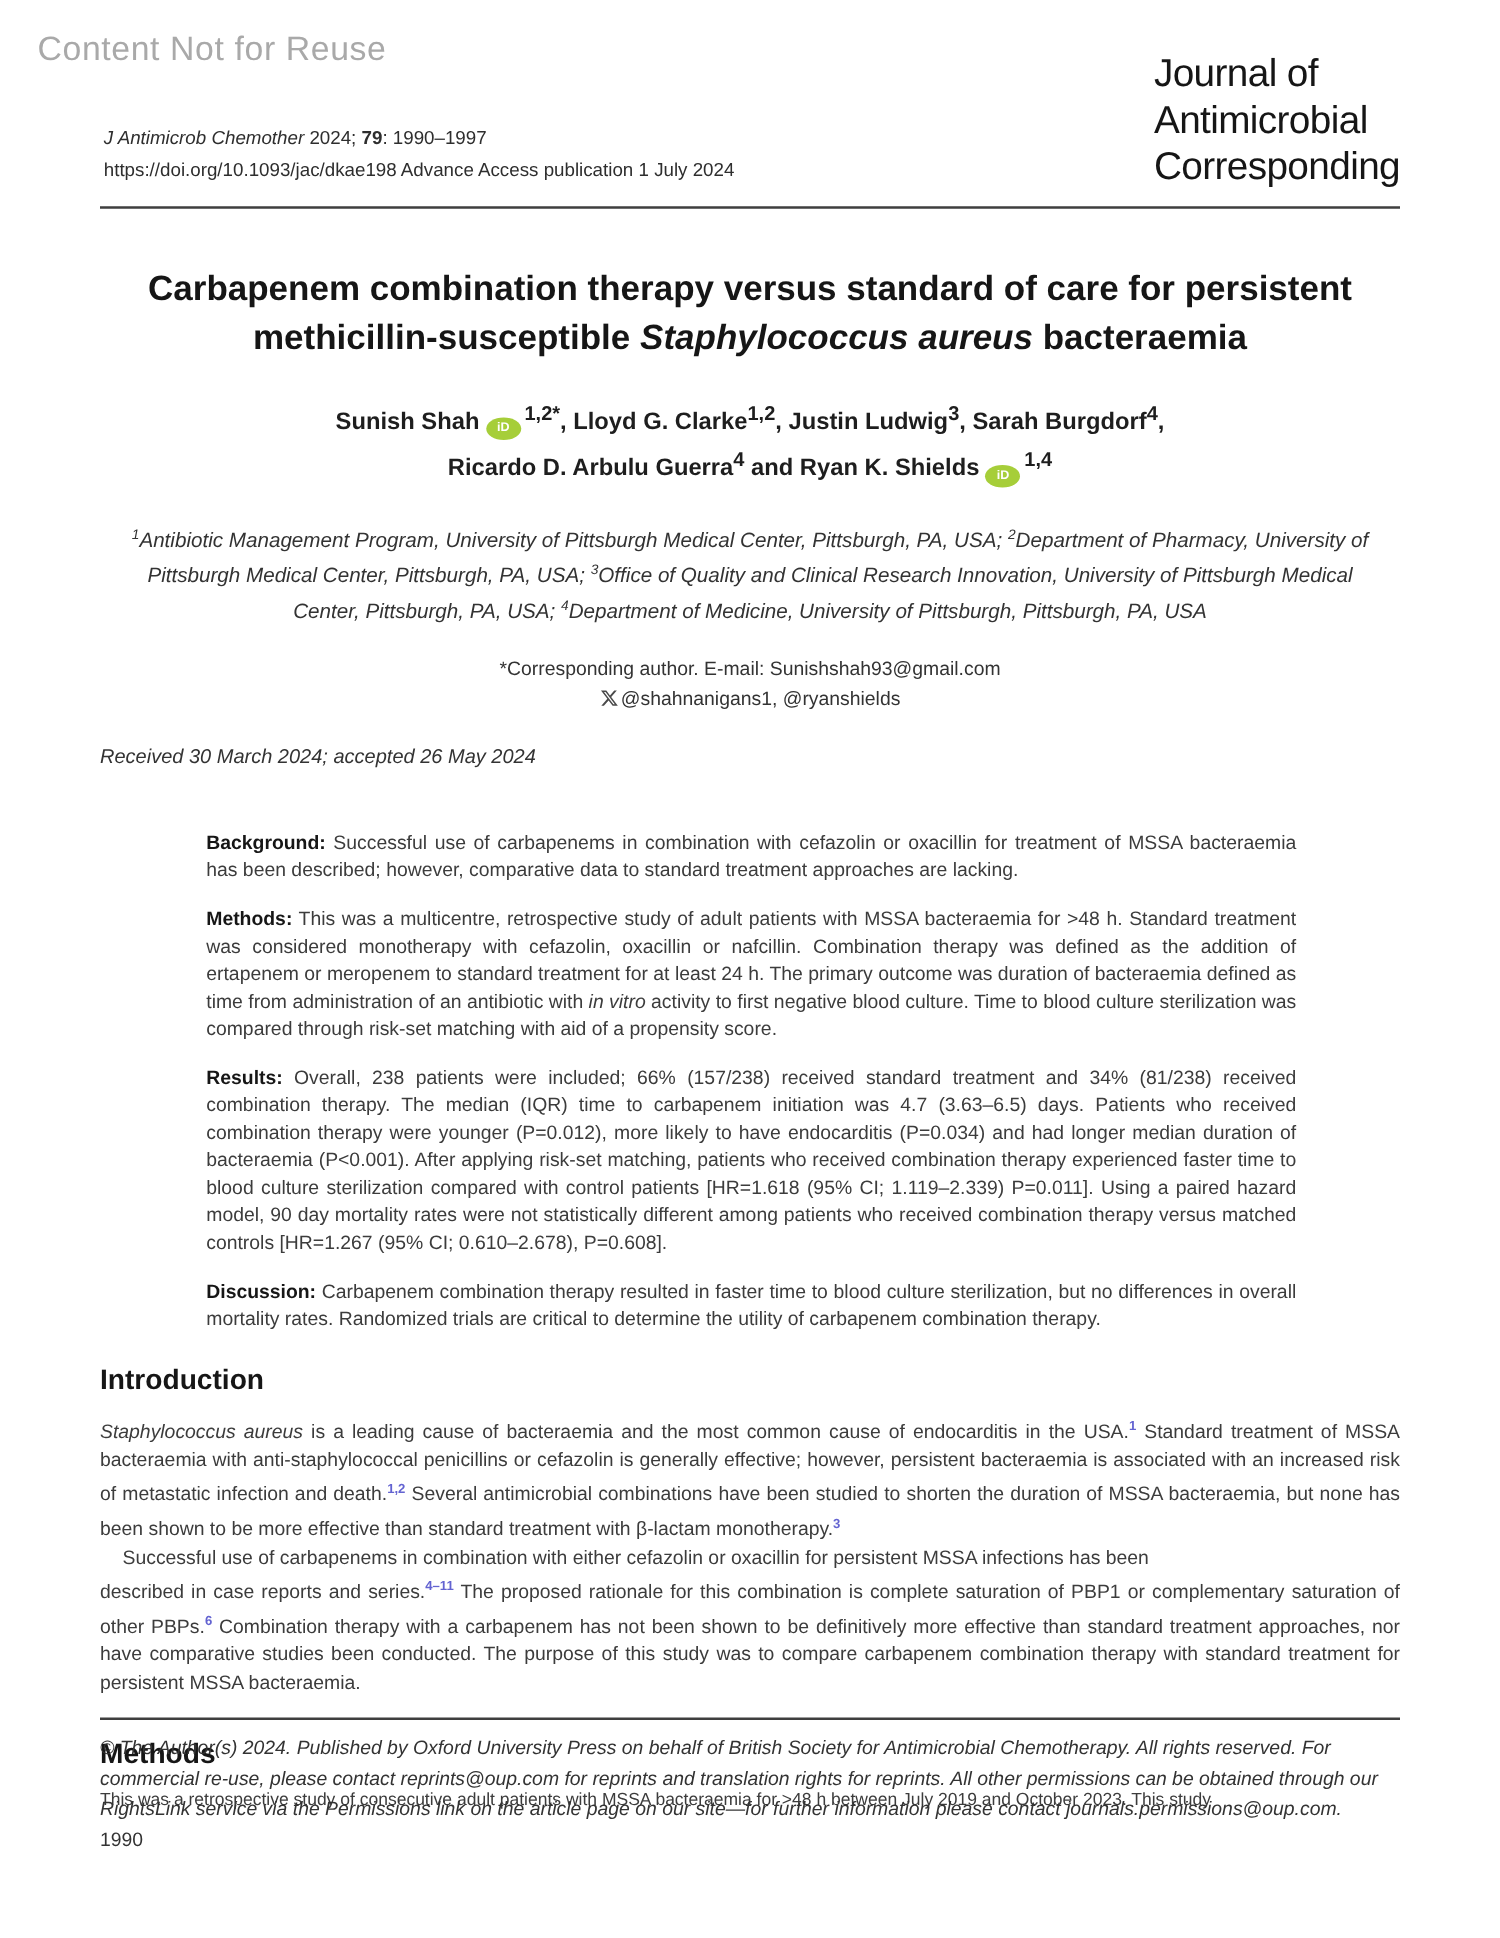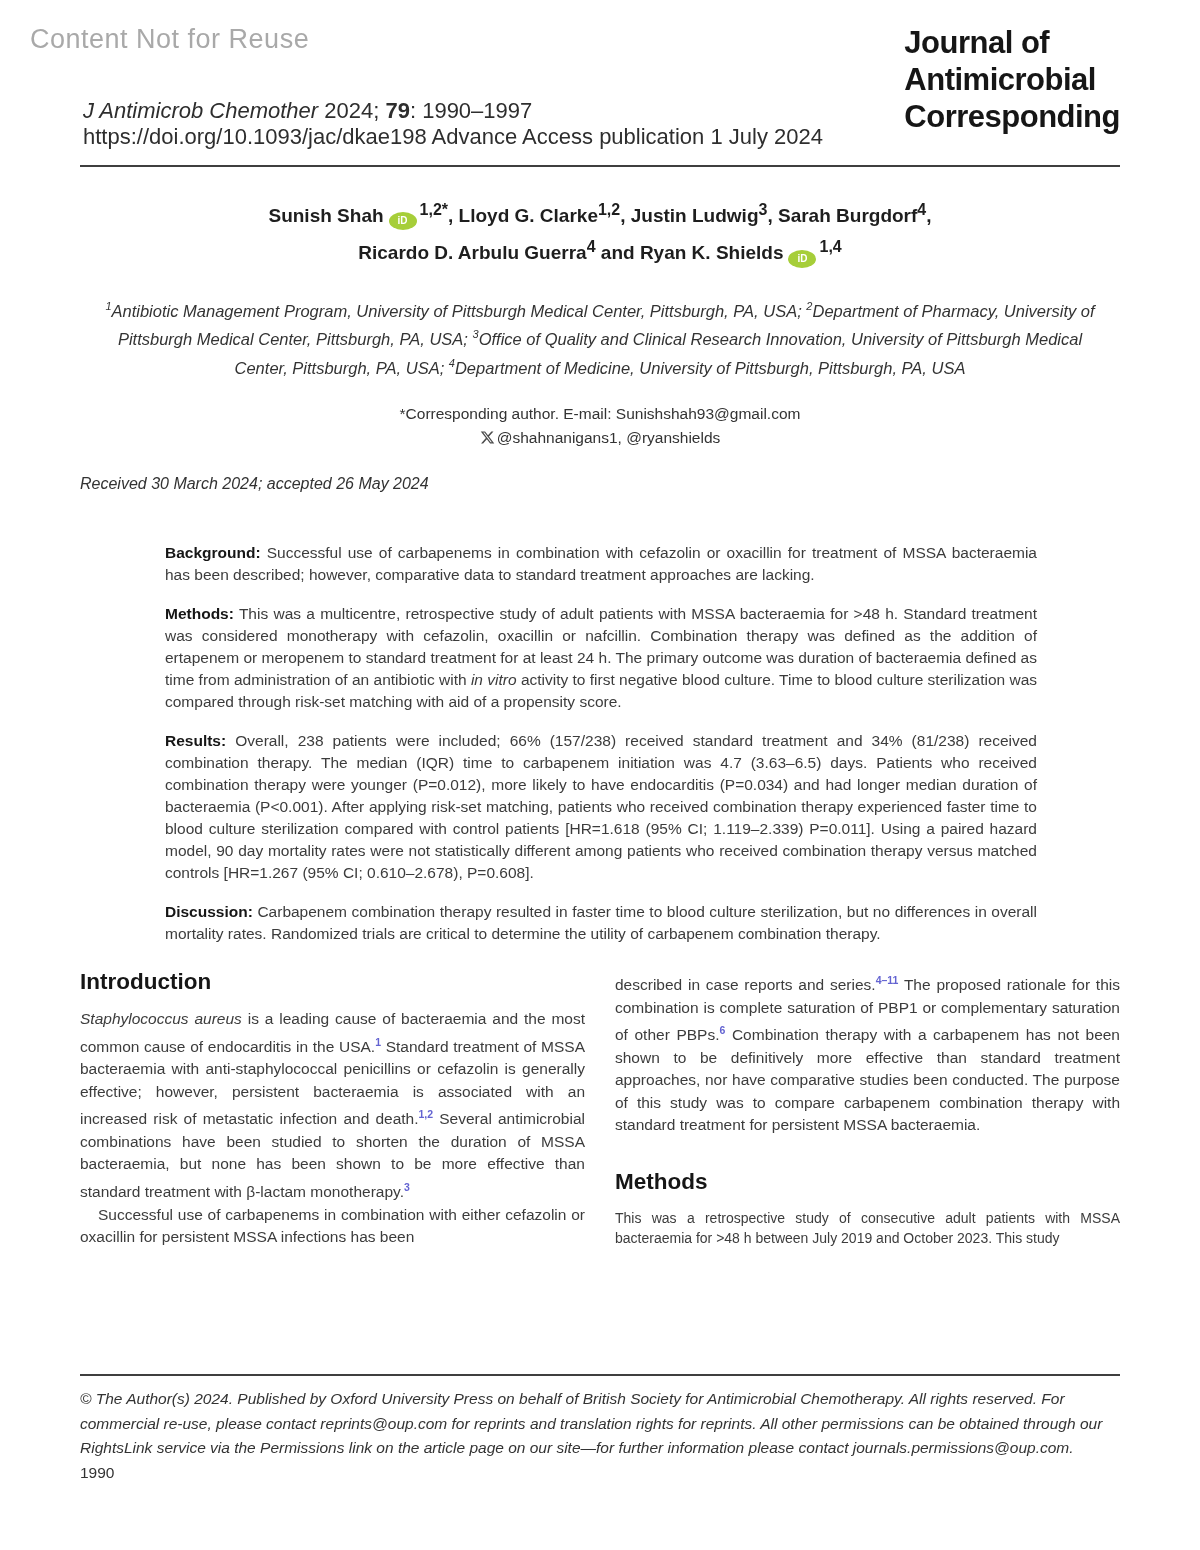--- a/index.html
+++ b/index.html
@@ -18,32 +18,32 @@
   
   .watermark {
     position: absolute;
     top: 24px; left: 30px;
     font-size: 27px;
     color: #a9a9a9;
     letter-spacing: 0.5px;
   }
   .journal-logo {
     position: absolute;
-    top: 24px; right: 80px;
+    top: 40px; right: 80px;
     font-size: 31px;
-    font-weight: bold;
+    font-weight: normal;
     color: #161616;
     line-height: 37px;
     letter-spacing: -0.5px;
     text-align: left;
   }
   .citation-block {
     padding-top: 98px;
     margin-left: 3px;
-    font-size: 22px;
+    font-size: 15px;
     line-height: 26px;
     color: #2e2e2e;
   }
   .citation-block .it { font-style: italic; }
   .citation-block .vol { font-weight: bold; }
   .header-rule {
     border: none;
     border-top: 2.5px solid #3f3f3f;
     margin: 15px 0 0 0;
   }
@@ -115,21 +115,21 @@
     line-height: 22px;
     color: #3c3c3c;
   }
   .abstract p { margin: 0 0 17px 0; text-align: justify; }
   .abstract b { color: #161616; }
   .abstract .sp-it { font-style: italic; }
 
   
   .columns {
     display: grid;
-    grid-template-columns: 1fr 1fr;
+    grid-template-columns: 1fr;
     column-gap: 30px;
     margin-top: 24px;
   }
   .col h2 {
     font-size: 22.5px;
     color: #161616;
     margin: 0 0 13px 0;
     font-weight: bold;
   }
   .col p {
@@ -192,20 +192,23 @@
 
   <div class="citation-block">
     <div>
       <span class="it">J Antimicrob Chemother</span><span> 2024; </span><span class="vol">79</span><span>: 1990–1997</span>
     </div>
     <div>https://doi.org/10.1093/jac/dkae198 Advance Access publication 1 July 2024</div>
   </div>
 
   <hr class="header-rule">
 
+  <h1 class="article-title">
+    <span>Carbapenem combination therapy versus standard of care for persistent methicillin-susceptible </span><span class="sp-it">Staphylococcus aureus</span><span> bacteraemia</span>
+  </h1>
 
   <div class="authors">
     <div>
       <span>Sunish Shah</span><span class="orcid-badge">iD</span><sup>1,2*</sup><span>, Lloyd G. Clarke</span><sup>1,2</sup><span>, Justin Ludwig</span><sup>3</sup><span>, Sarah Burgdorf</span><sup>4</sup><span>,</span>
     </div>
     <div>
       <span>Ricardo D. Arbulu Guerra</span><sup>4</sup><span> and Ryan K. Shields</span><span class="orcid-badge">iD</span><sup>1,4</sup>
     </div>
   </div>
 

